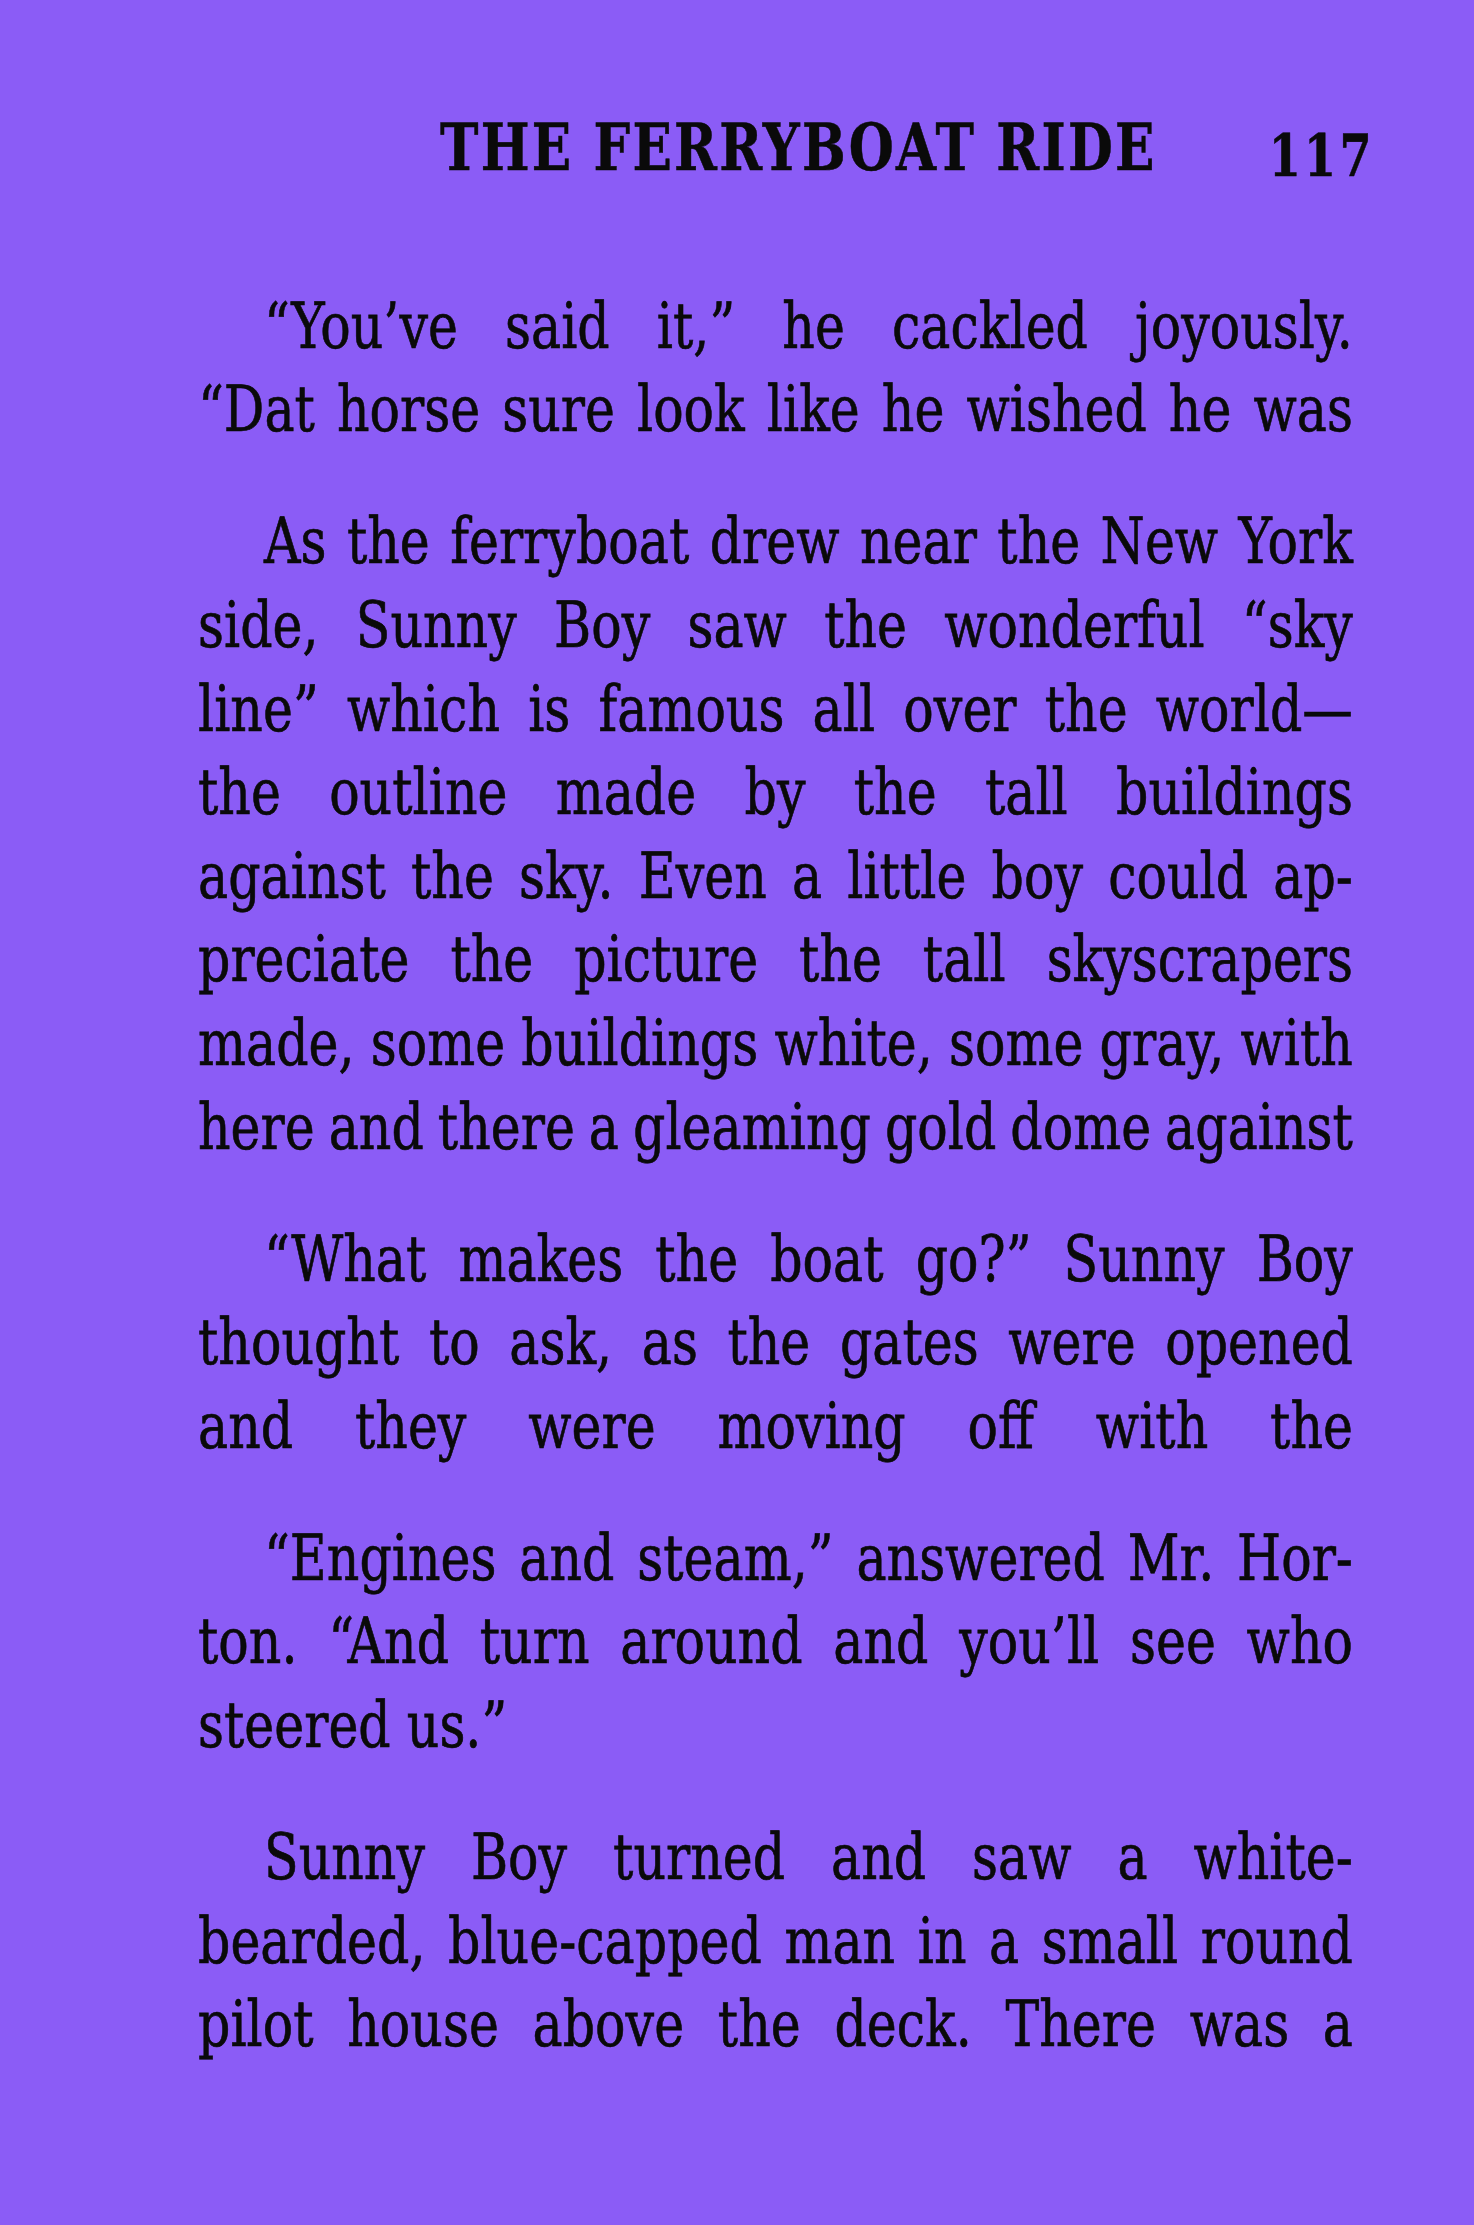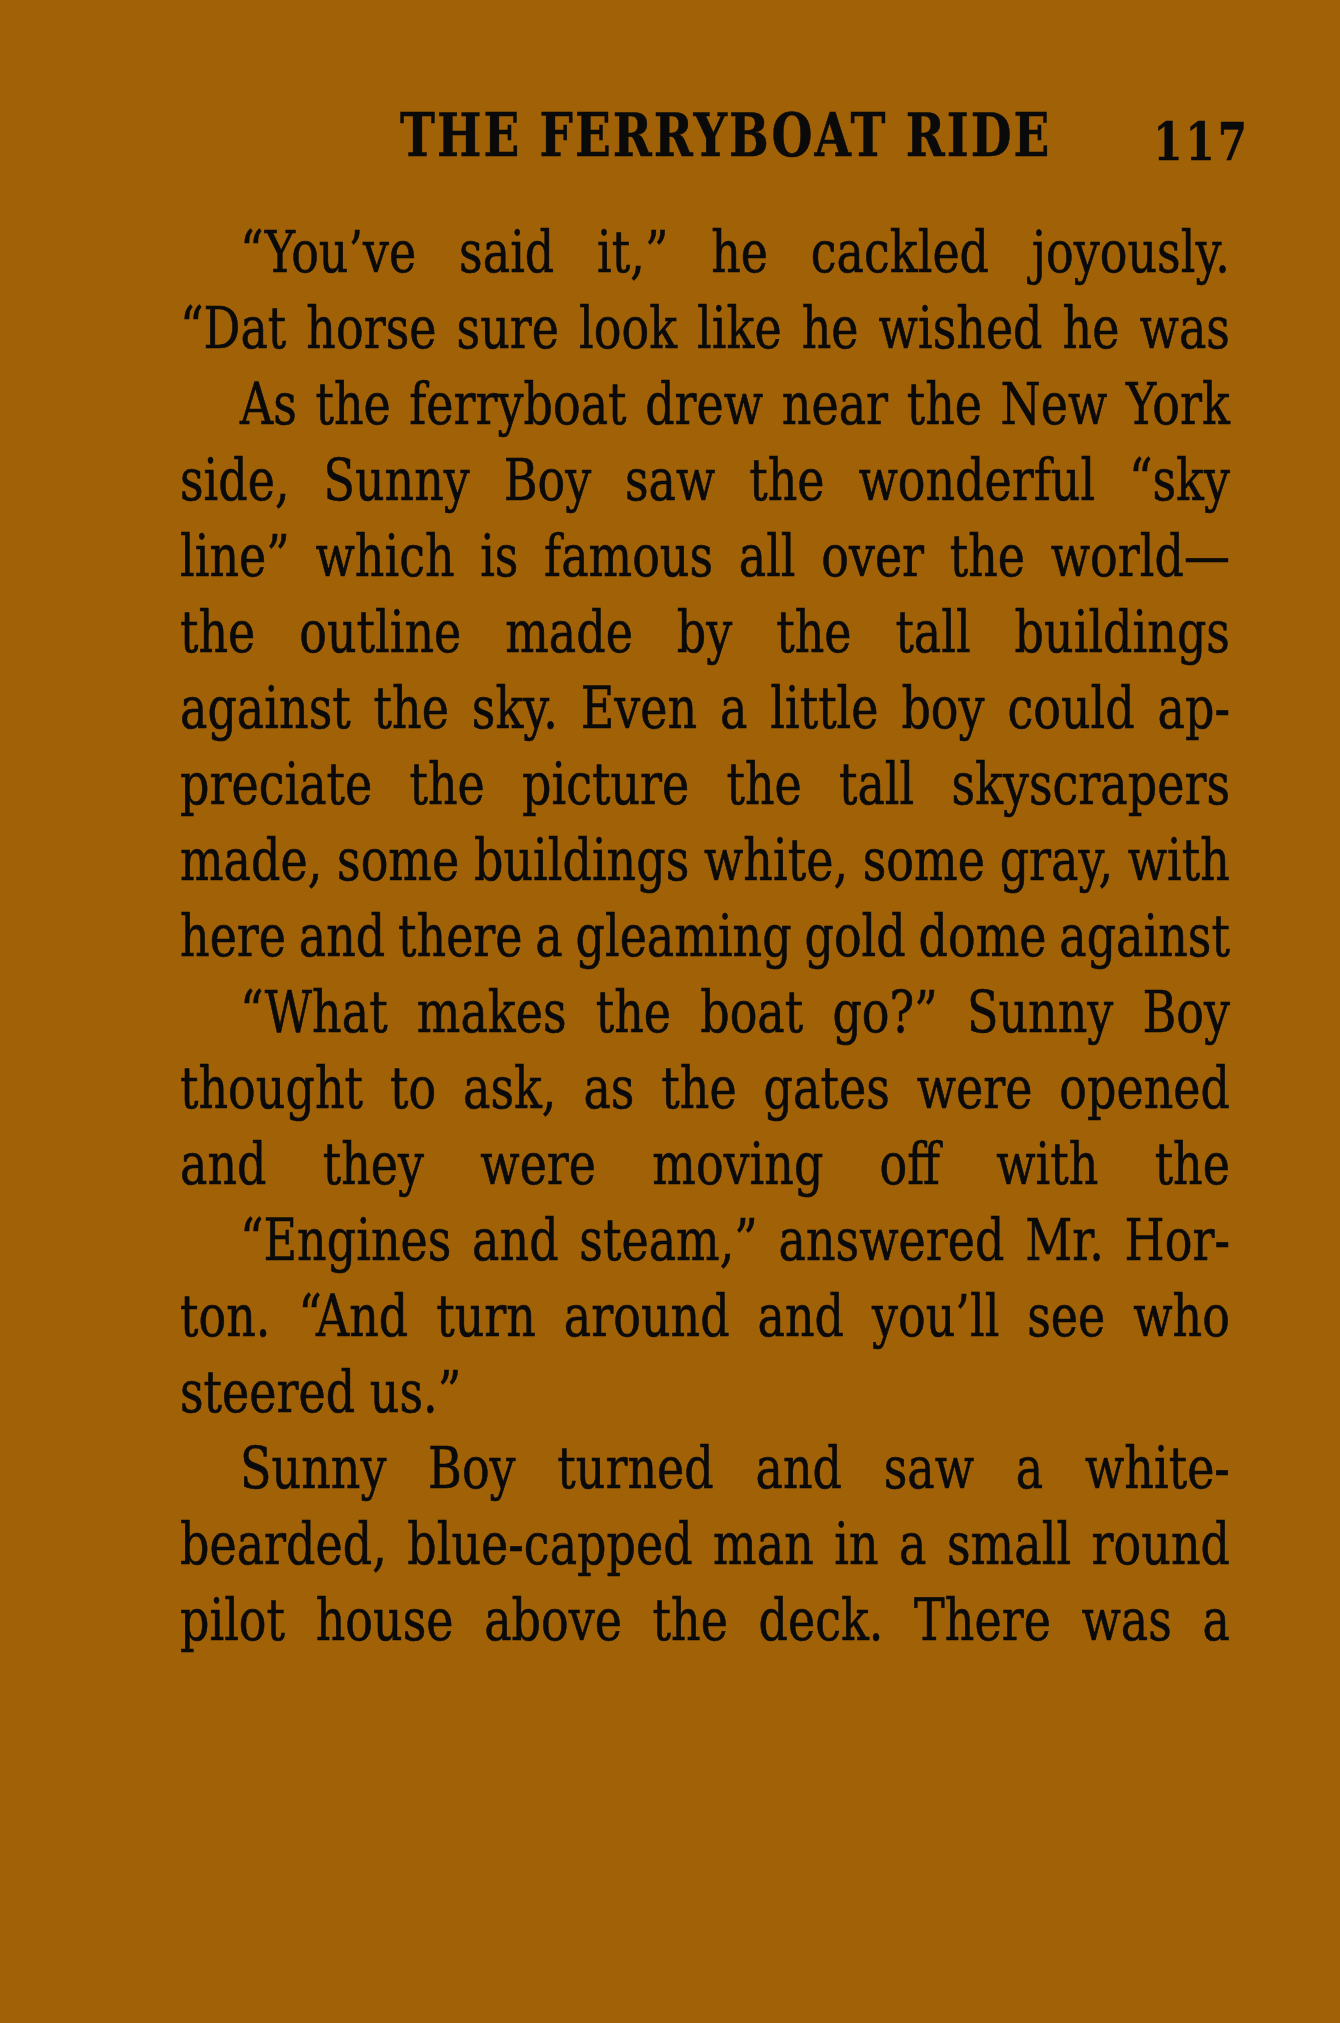--- a/index.html
+++ b/index.html
@@ -11,21 +11,21 @@
     height: 2023px;
     position: relative;
     background: #ffffff;
     font-family: "DejaVu Serif", serif;
     color: #0a0a0a;
     overflow: hidden;
   }
   .page {
     position: absolute;
     inset: 0;
-    background: #a16207;
+    background: #8b5cf6;
   }
   
   .running-head {
     position: absolute;
     top: 112px;
     left: 0;
     width: 1340px;
     height: 64px;
   }
   .running-title {
@@ -68,20 +68,21 @@
     height: 76px;
     line-height: 76px;
     white-space: nowrap;
   }
   .line.just {
     display: flex;
     justify-content: space-between;
   }
   .line.indent {
     padding-left: 60px;
+    margin-top: 44px;
   }
   .line span {
     display: inline-block;
     transform: scaleY(1.26);
     transform-origin: center 50%;
   }
 </style>
 </head>
 <body style="background: rgb(255, 255, 255); color: rgb(10, 10, 10);">
 

